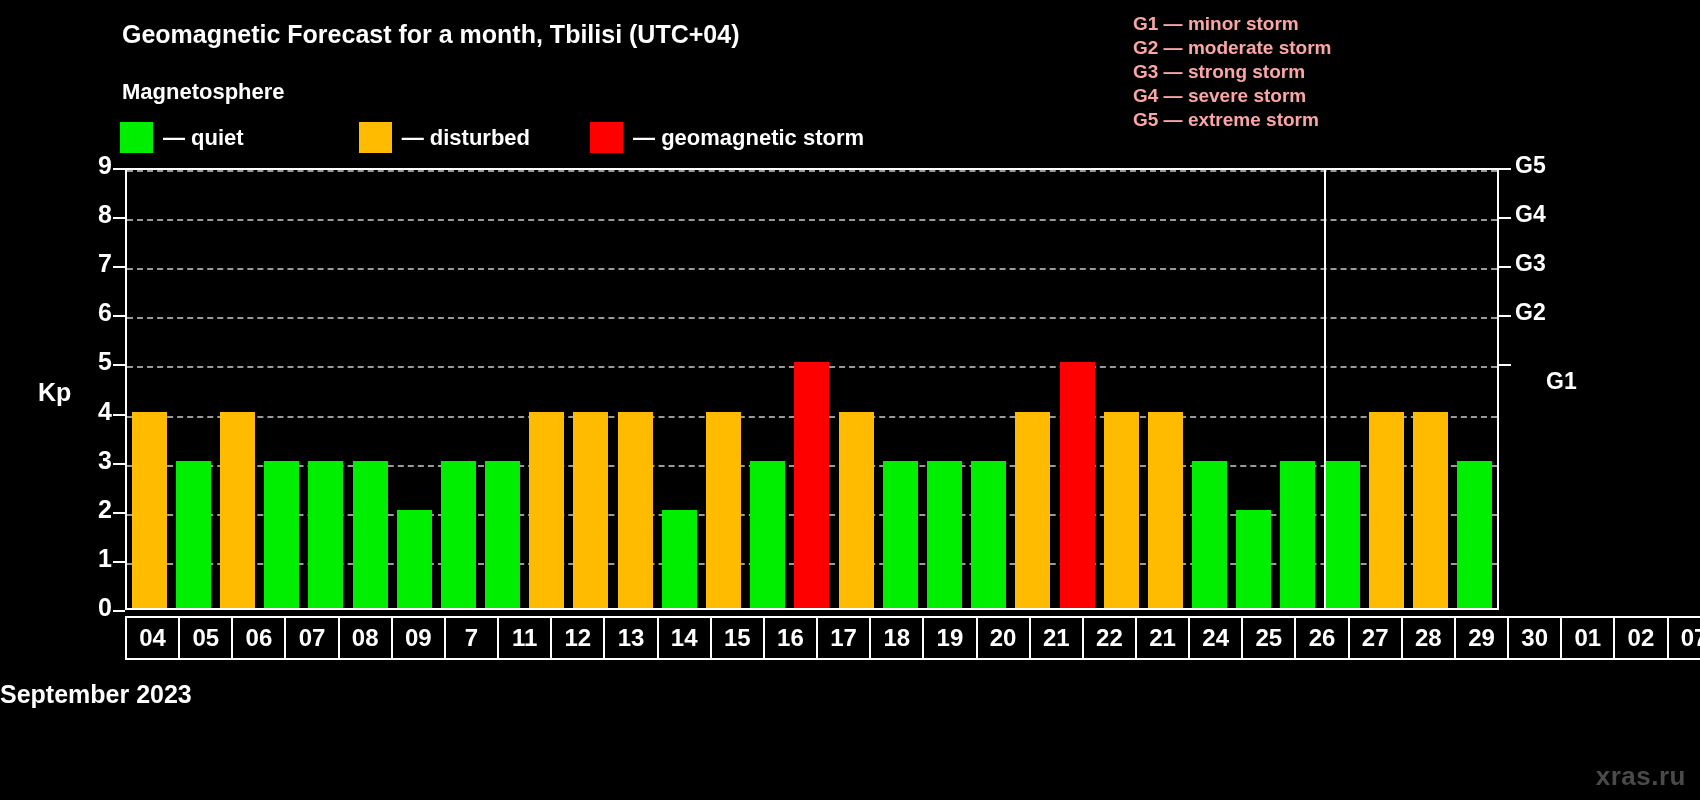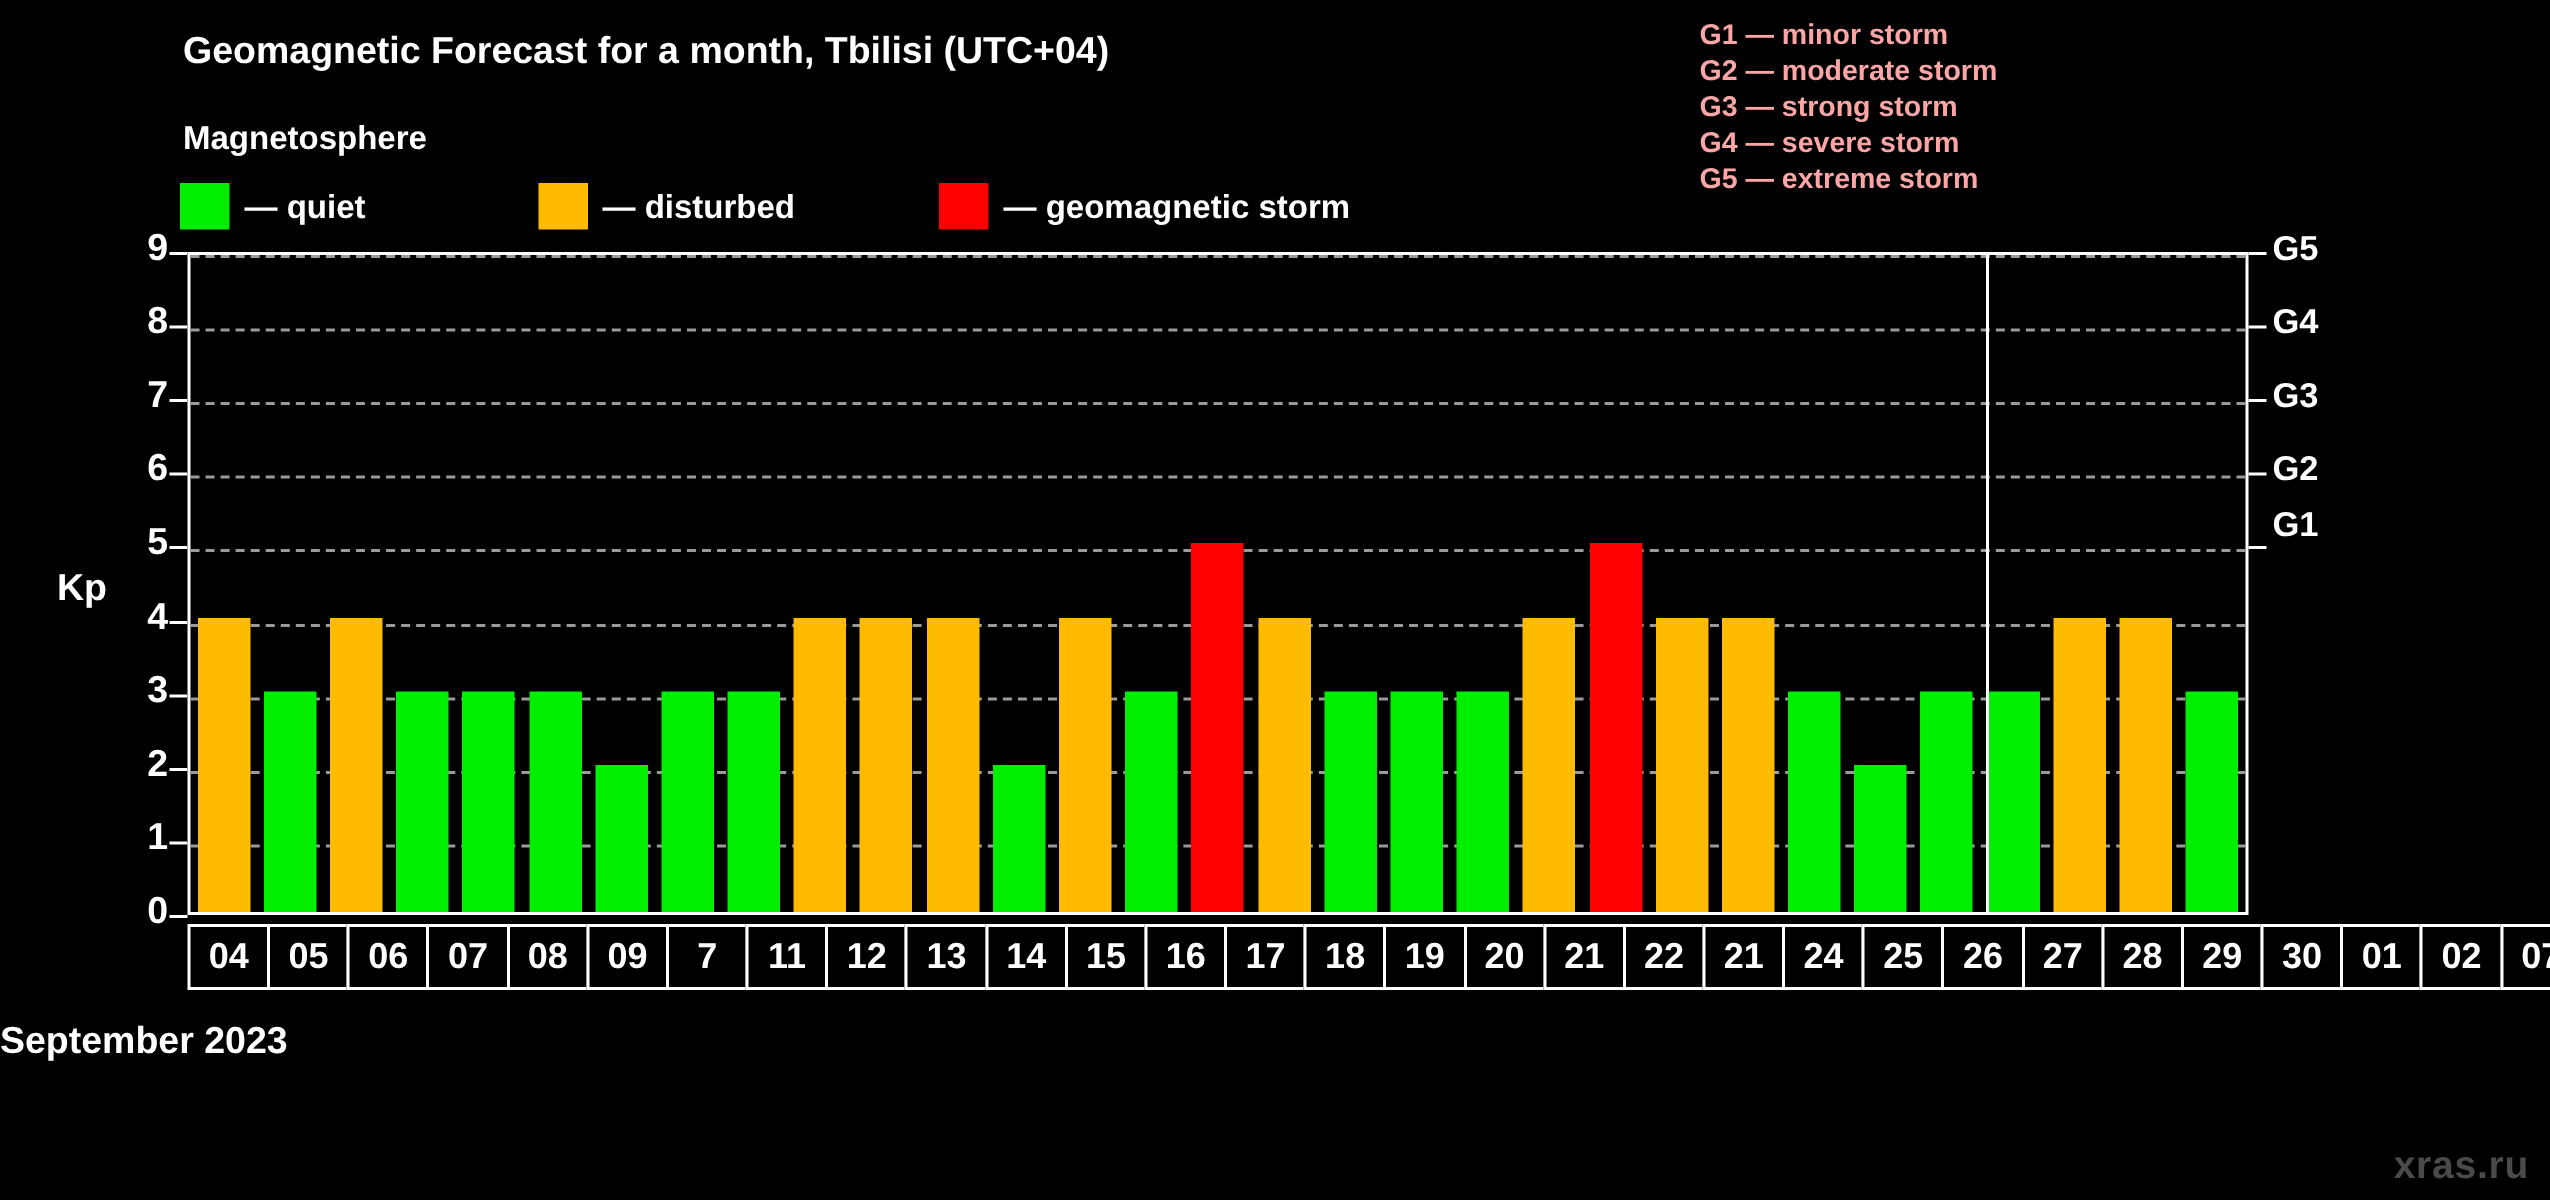--- a/index.html
+++ b/index.html
@@ -226,21 +226,21 @@
 
 <div id="magnetosphere-legend">
     <div class="legend-entry" style="margin-left: 0px;">
       <span class="legend-swatch" style="background: rgb(0, 238, 0);"></span>
       <span class="legend-text">— quiet</span>
     </div>
     <div class="legend-entry" style="margin-left: 115px;">
       <span class="legend-swatch" style="background: rgb(255, 187, 0);"></span>
       <span class="legend-text">— disturbed</span>
     </div>
-    <div class="legend-entry" style="margin-left: 96px; justify-content: space-between;">
+    <div class="legend-entry" style="margin-left: 60px; justify-content: space-between;">
       <span class="legend-swatch" style="background: rgb(255, 0, 0);"></span>
       <span class="legend-text">— geomagnetic storm</span>
     </div>
   </div>
 
 <div id="g-legend">
     <div class="g-legend-row">G1 — minor storm</div>
     <div class="g-legend-row">G2 — moderate storm</div>
     <div class="g-legend-row">G3 — strong storm</div>
     <div class="g-legend-row">G4 — severe storm</div>
@@ -385,21 +385,21 @@
 
 <div id="g-axis">
     <div class="g-tick-label" style="top: 152px;">G5</div>
     <div class="g-tick-mark" style="top: 168px;"></div>
     <div class="g-tick-label" style="top: 201.111px;">G4</div>
     <div class="g-tick-mark" style="top: 217.111px;"></div>
     <div class="g-tick-label" style="top: 250.222px;">G3</div>
     <div class="g-tick-mark" style="top: 266.222px;"></div>
     <div class="g-tick-label" style="top: 299.333px;">G2</div>
     <div class="g-tick-mark" style="top: 315.333px;"></div>
-    <div class="g-tick-label" style="top: 336px;">G1</div>
+    <div class="g-tick-label" style="top: 368px; margin-left: 31px;">G1</div>
     <div class="g-tick-mark" style="top: 364.444px;"></div>
   </div>
 
 <div id="day-labels">
     <div class="day-cell">04</div>
     <div class="day-cell">05</div>
     <div class="day-cell">06</div>
     <div class="day-cell">07</div>
     <div class="day-cell">08</div>
     <div class="day-cell">09</div>

